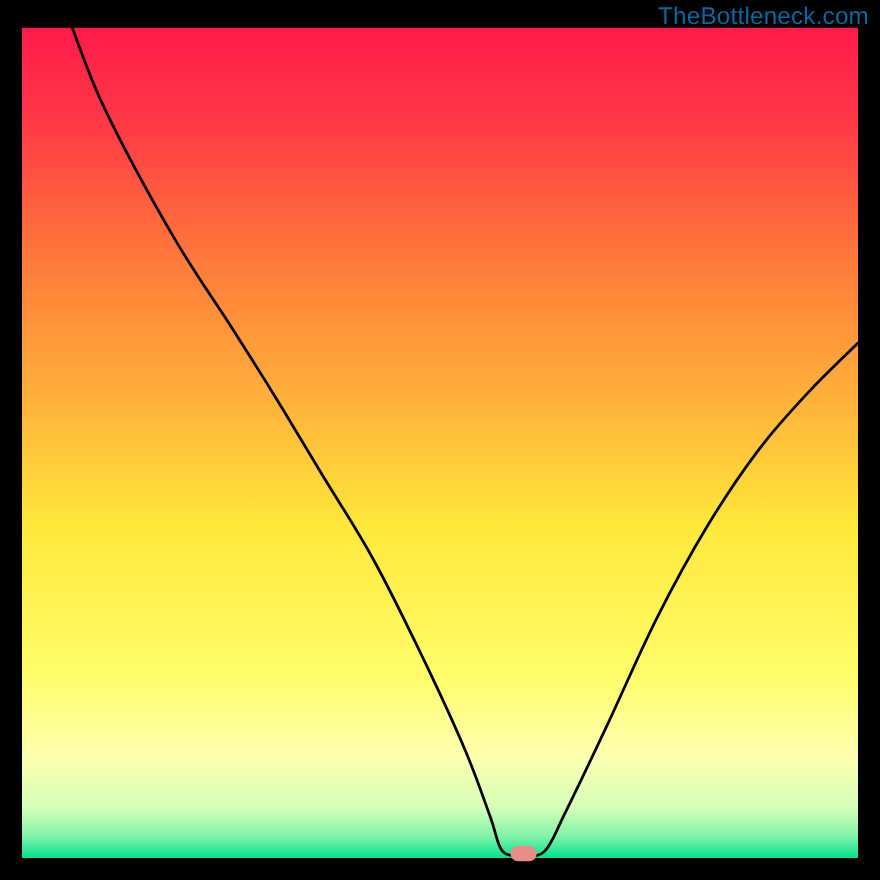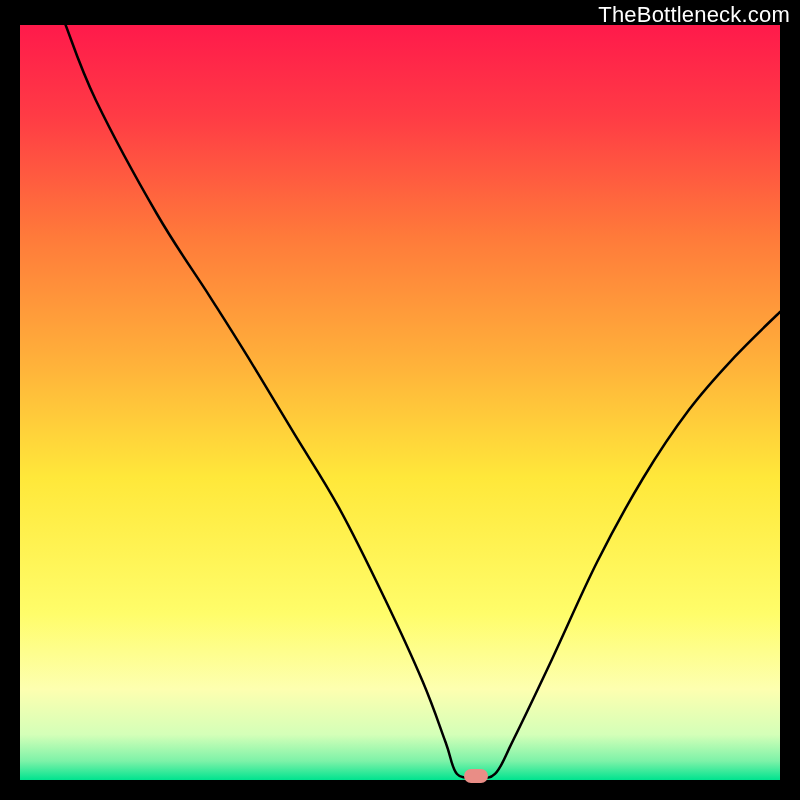--- a/index.html
+++ b/index.html
@@ -13,21 +13,21 @@
   .frame {
     position: relative;
     width: 800px;
     height: 800px;
     background: #000;
   }
   .watermark {
     position: absolute;
     top: 2px;
     right: 10px;
-    color: #ffffff;
+    color: #0369a1;
     font-size: 22px;
     font-weight: 500;
     letter-spacing: 0.2px;
     z-index: 20;
   }
   .plot-area {
     position: absolute;
     left: 20px;
     top: 25px;
     width: 760px;

